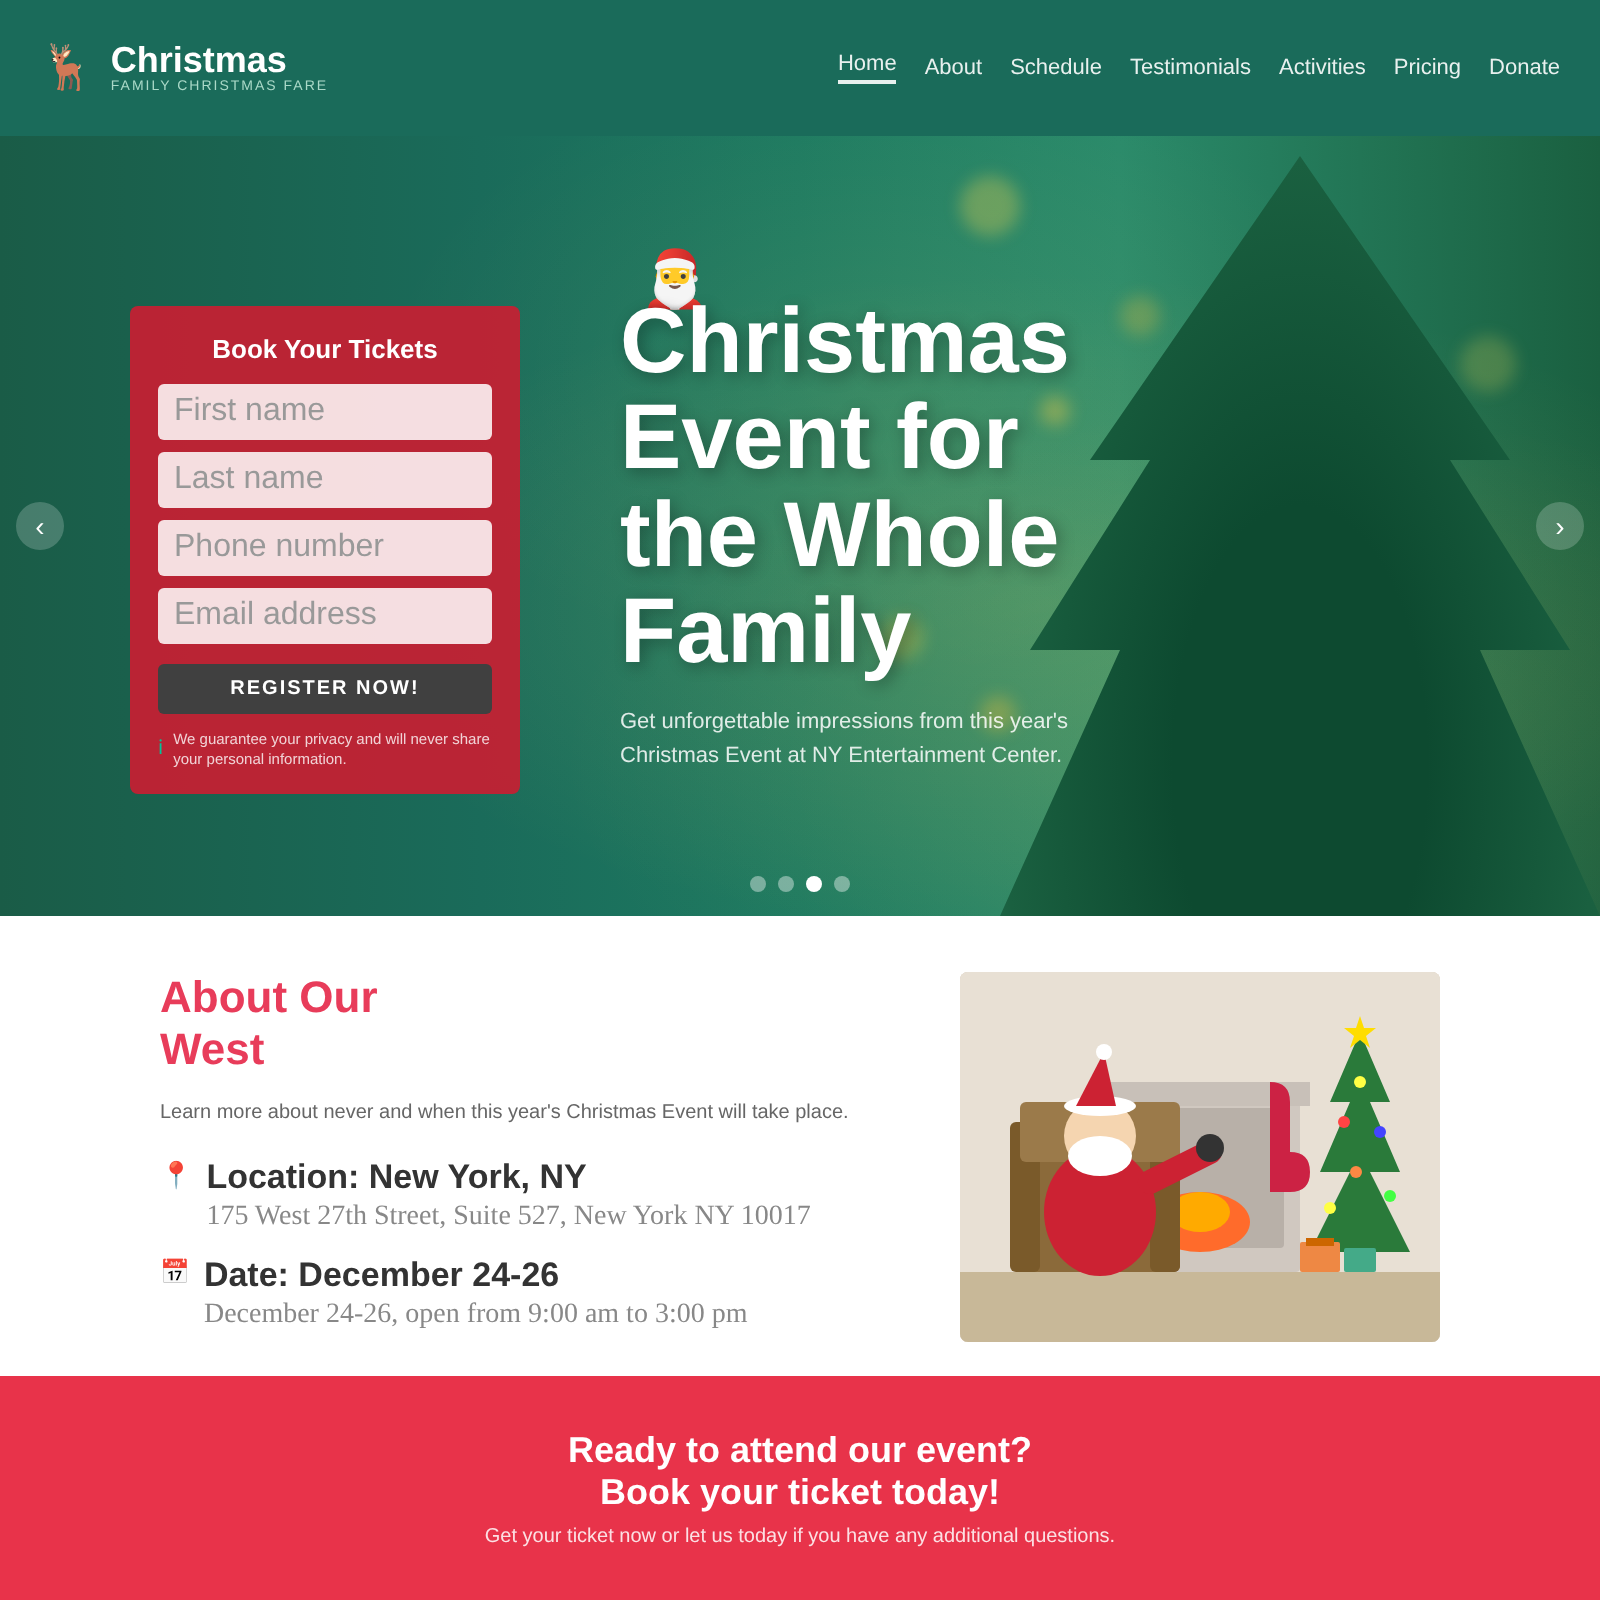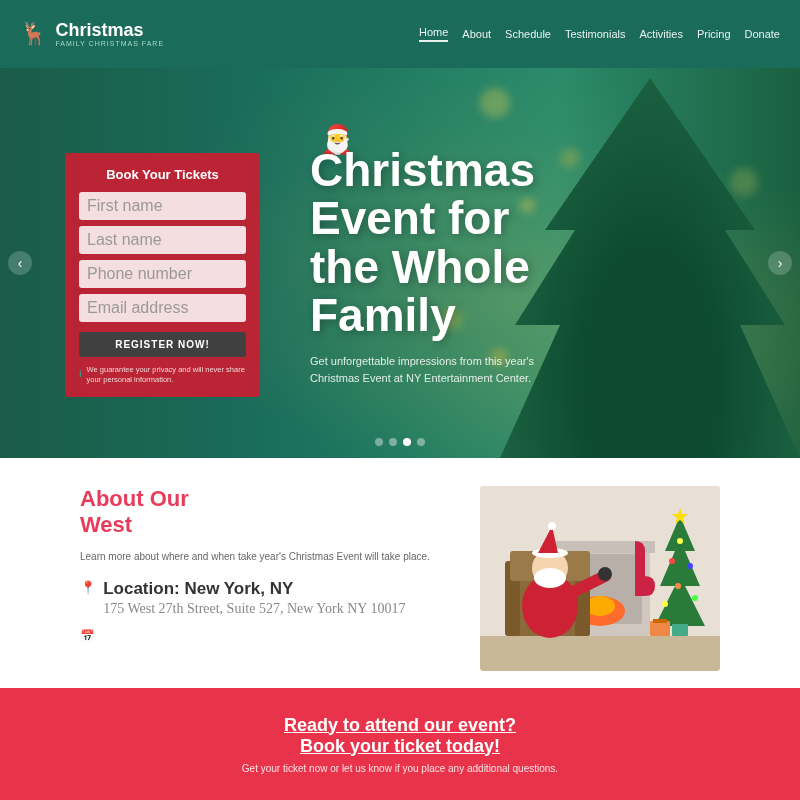--- a/index.html
+++ b/index.html
@@ -289,21 +289,20 @@
       align-items: center;
       justify-content: center;
       text-align: center;
       padding: 16px;
     }
     .cta-title {
       color: #fff;
       font-size: 18px;
       font-weight: bold;
       margin-bottom: 6px;
-      text-decoration: underline;
     }
     .cta-subtitle {
       color: rgba(255,255,255,0.85);
       font-size: 10px;
     }
 
     
     .b1 { width:30px;height:30px;background:rgba(255,220,80,0.3);top:20px;left:480px; }
     .b2 { width:20px;height:20px;background:rgba(255,200,60,0.25);top:80px;left:560px; }
     .b3 { width:40px;height:40px;background:rgba(255,230,100,0.2);top:50px;left:640px; }
@@ -387,32 +386,36 @@
     <div class="dot"></div>
   </div>
 </section>
 
 <section class="about-section">
   <div class="about-left">
     <h2 class="about-title">
       <span>About Our</span><br>
       <span>West</span>
     </h2>
-    <p class="about-desc">Learn more about where and when take year's Christmas Event will take place.</p>
+    <p class="about-desc">Learn more about never and when this year's Christmas Event will take place.</p>
 
     <div class="about-location">
       <span class="location-icon">📍</span>
       <div>
         <div class="about-location-title">Location: New York, NY</div>
         <div class="about-location-addr">175 West 27th Street, Suite 527, New York NY 10017</div>
       </div>
     </div>
 
     <div class="about-date">
       <span class="date-icon">📅</span>
+      <div>
+        <div class="about-date-title">Date: December 24-26</div>
+        <div class="about-date-desc">December 24-26, open from 9:00 am to 3:00 pm</div>
+      </div>
     </div>
   </div>
 
   <div class="about-right">
     <div class="santa-photo">
       <div class="santa-photo-inner">
 
         <svg width="240" height="185" viewBox="0 0 240 185" xmlns="http://www.w3.org/2000/svg">
 
           <rect width="240" height="185" fill="#e8e0d4"></rect>
@@ -465,14 +468,14 @@
         </svg>
       </div>
     </div>
   </div>
 </section>
 
 <section class="cta-banner">
   <h2 class="cta-title">
     Ready to attend our event?<br>Book your ticket today!
   </h2>
-  <p class="cta-subtitle">Get your ticket now or let us know if you place any additional questions.</p>
+  <p class="cta-subtitle">Get your ticket now or let us today if you have any additional questions.</p>
 </section>
 
 </body></html>

